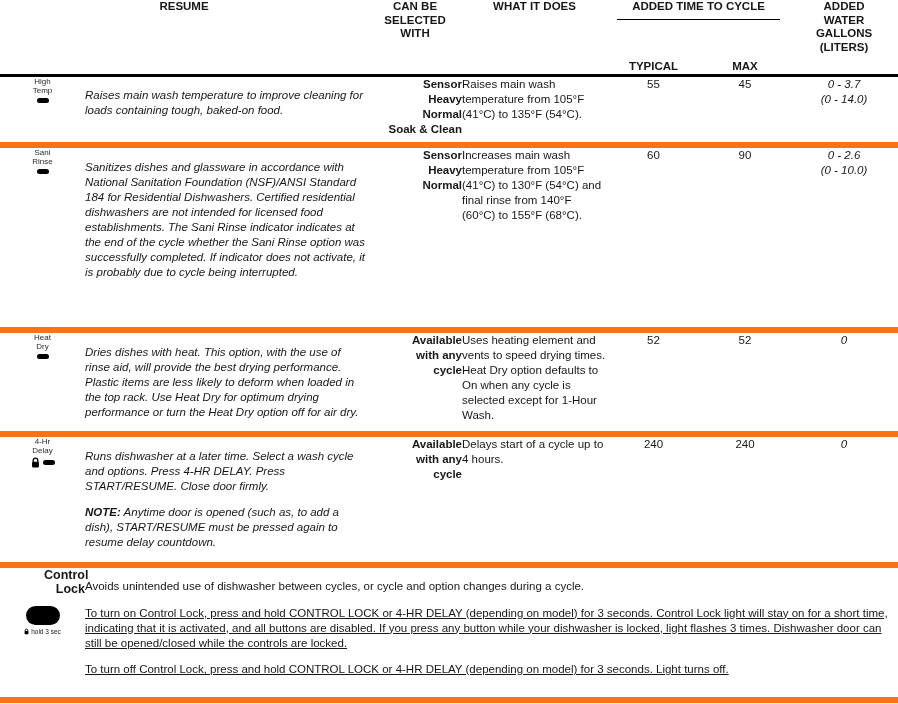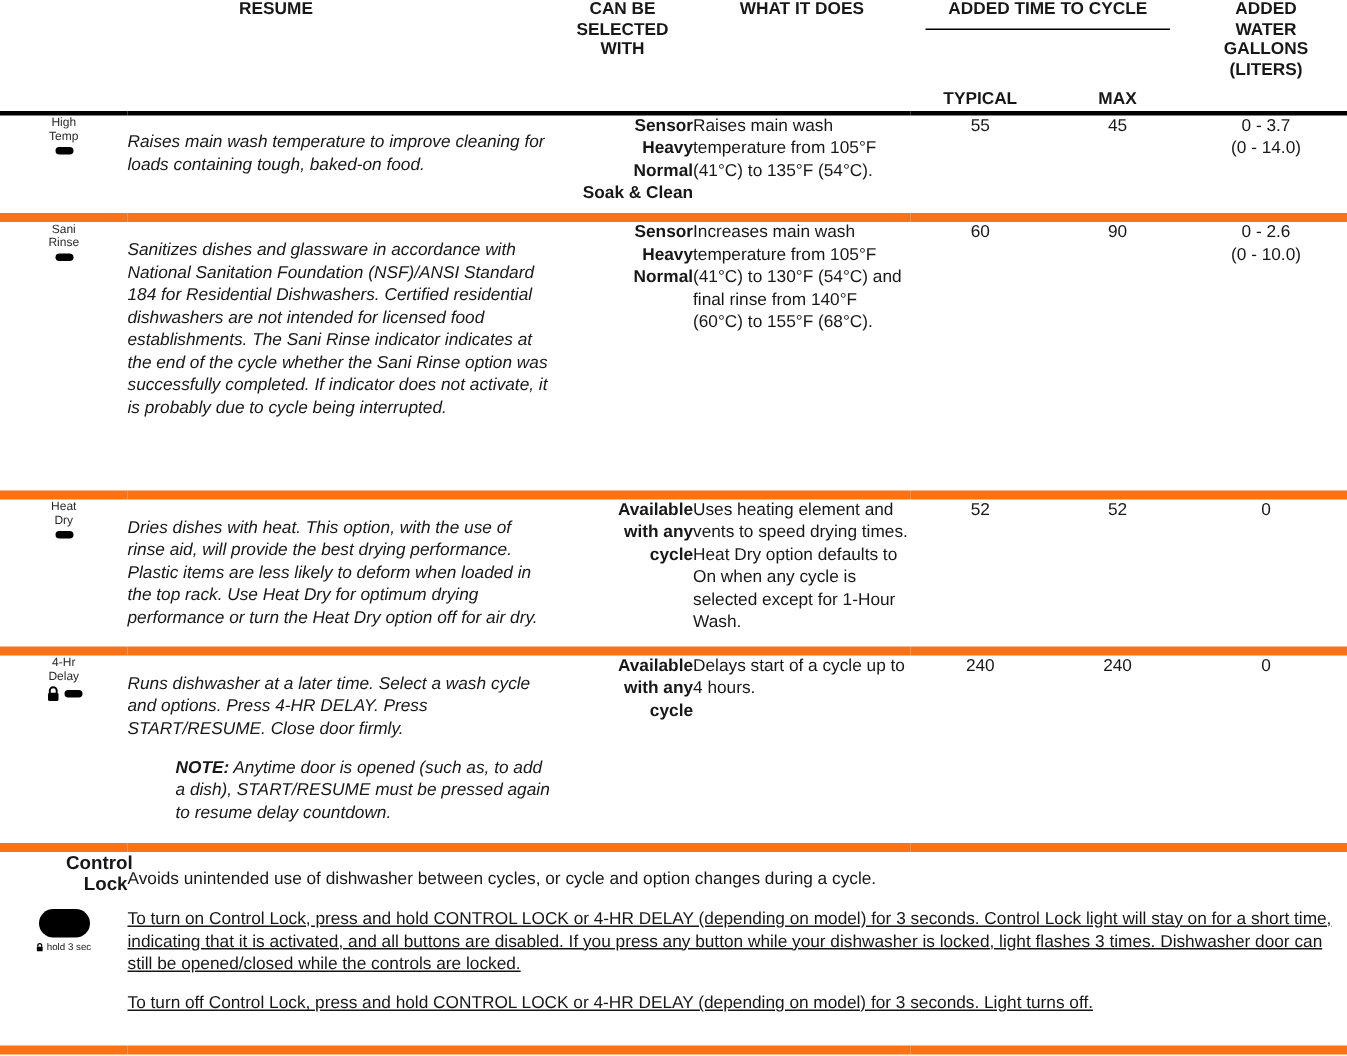--- a/index.html
+++ b/index.html
@@ -10,25 +10,25 @@
   thead tr.main-row{height:40px;}
   thead tr.sub-row{height:35px;border-bottom:3px solid #000;}
   tbody tr{border-bottom:6px solid #f97316;}
   th{font-size:11.5px;font-weight:bold;vertical-align:top;line-height:13.5px;color:#171717;}
   .pre{white-space:pre-line;}
   .h-main{padding-top:12px;text-align:center;}
   .h-sub{vertical-align:bottom;padding-bottom:7px;text-align:center;}
   .time-underline{display:block;margin:0 10px;padding-bottom:5px;border-bottom:1.5px solid #000;}
   td{vertical-align:top;font-size:11.5px;line-height:15px;color:#171717;}
   .desc-cell{padding:9px 12px 9px 8px;font-style:italic;}
-  .desc-cell p+p{margin-top:8px;margin-left:32px;}
+  .desc-cell p+p{margin-top:8px;}
   .sel-cell{padding-top:9px;text-align:right;font-weight:bold;}
   .what-cell{padding:9px 16px 9px 10px;}
   .num-cell{padding-top:9px;text-align:center;}
-  .water-cell{padding-top:9px;text-align:center;}
+  .water-cell{padding-top:9px;text-align:center;font-style:italic;}
   .icon-cell{padding-top:14px;text-align:center;}
   .opt-label{font-size:8px;line-height:9px;color:#2a2a2a;}
   .led-icon{width:12px;height:5px;background:#000;border-radius:2.5px;margin:3px auto 0;}
   .lock-led{display:flex;justify-content:center;align-items:center;gap:3px;margin-top:2px;}
   .lock-led .led-icon{margin:0;}
   .r-high{height:70px;} .r-sani{height:185px;} .r-heat{height:104px;}
   .r-delay{height:103px;} .r-control{height:135px;}
   .control-head{padding-top:8px;}
   .cl-label{font-weight:bold;font-size:12.5px;line-height:14px;text-align:right;margin-left:44px;}
   .cl-button-icon{width:34px;height:19px;background:#000;border-radius:10px;margin:10px auto 3px;}

